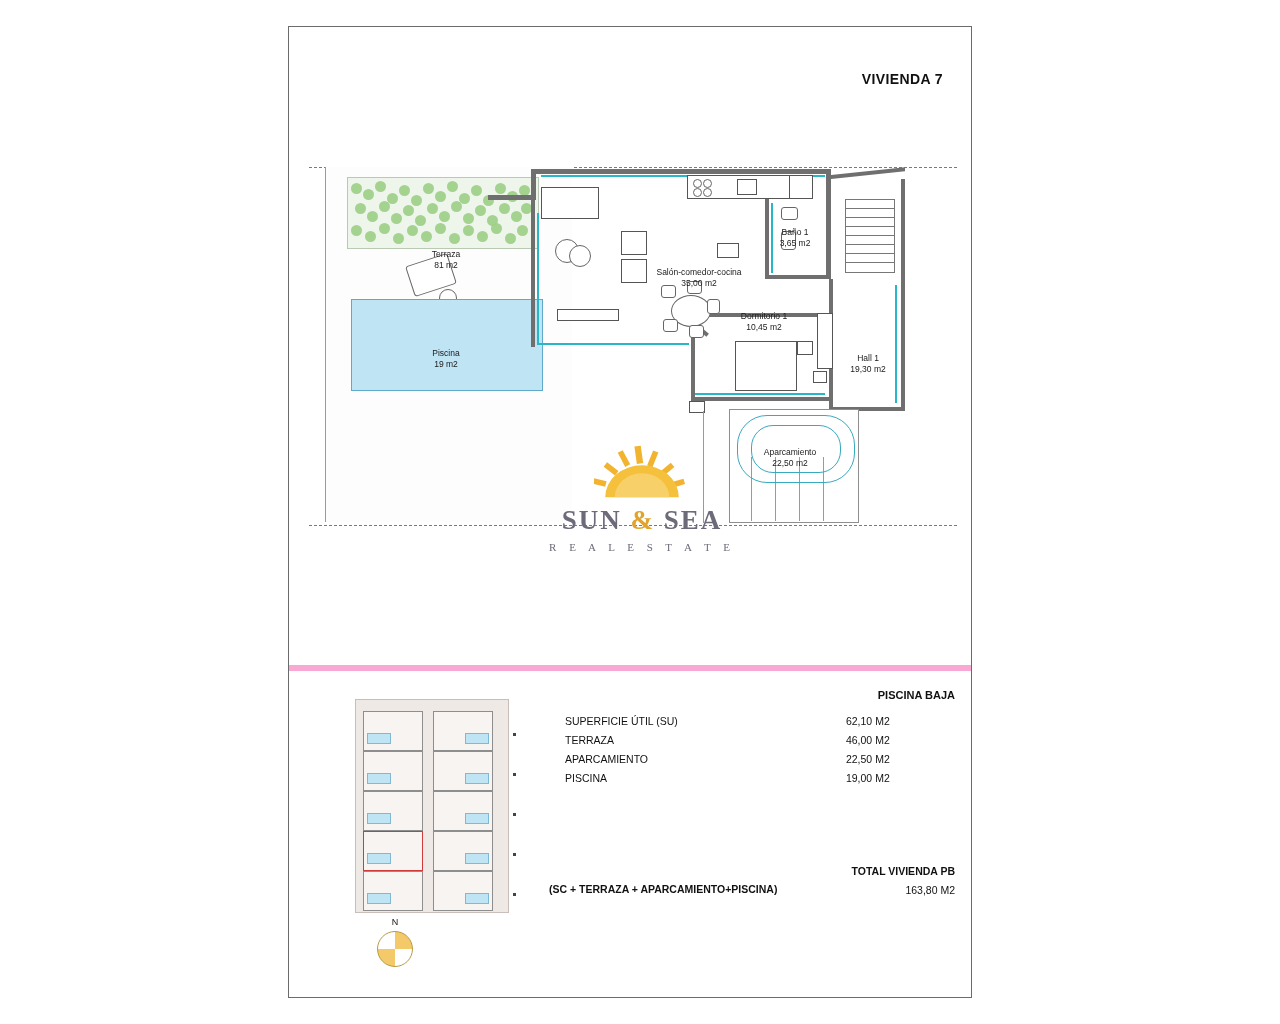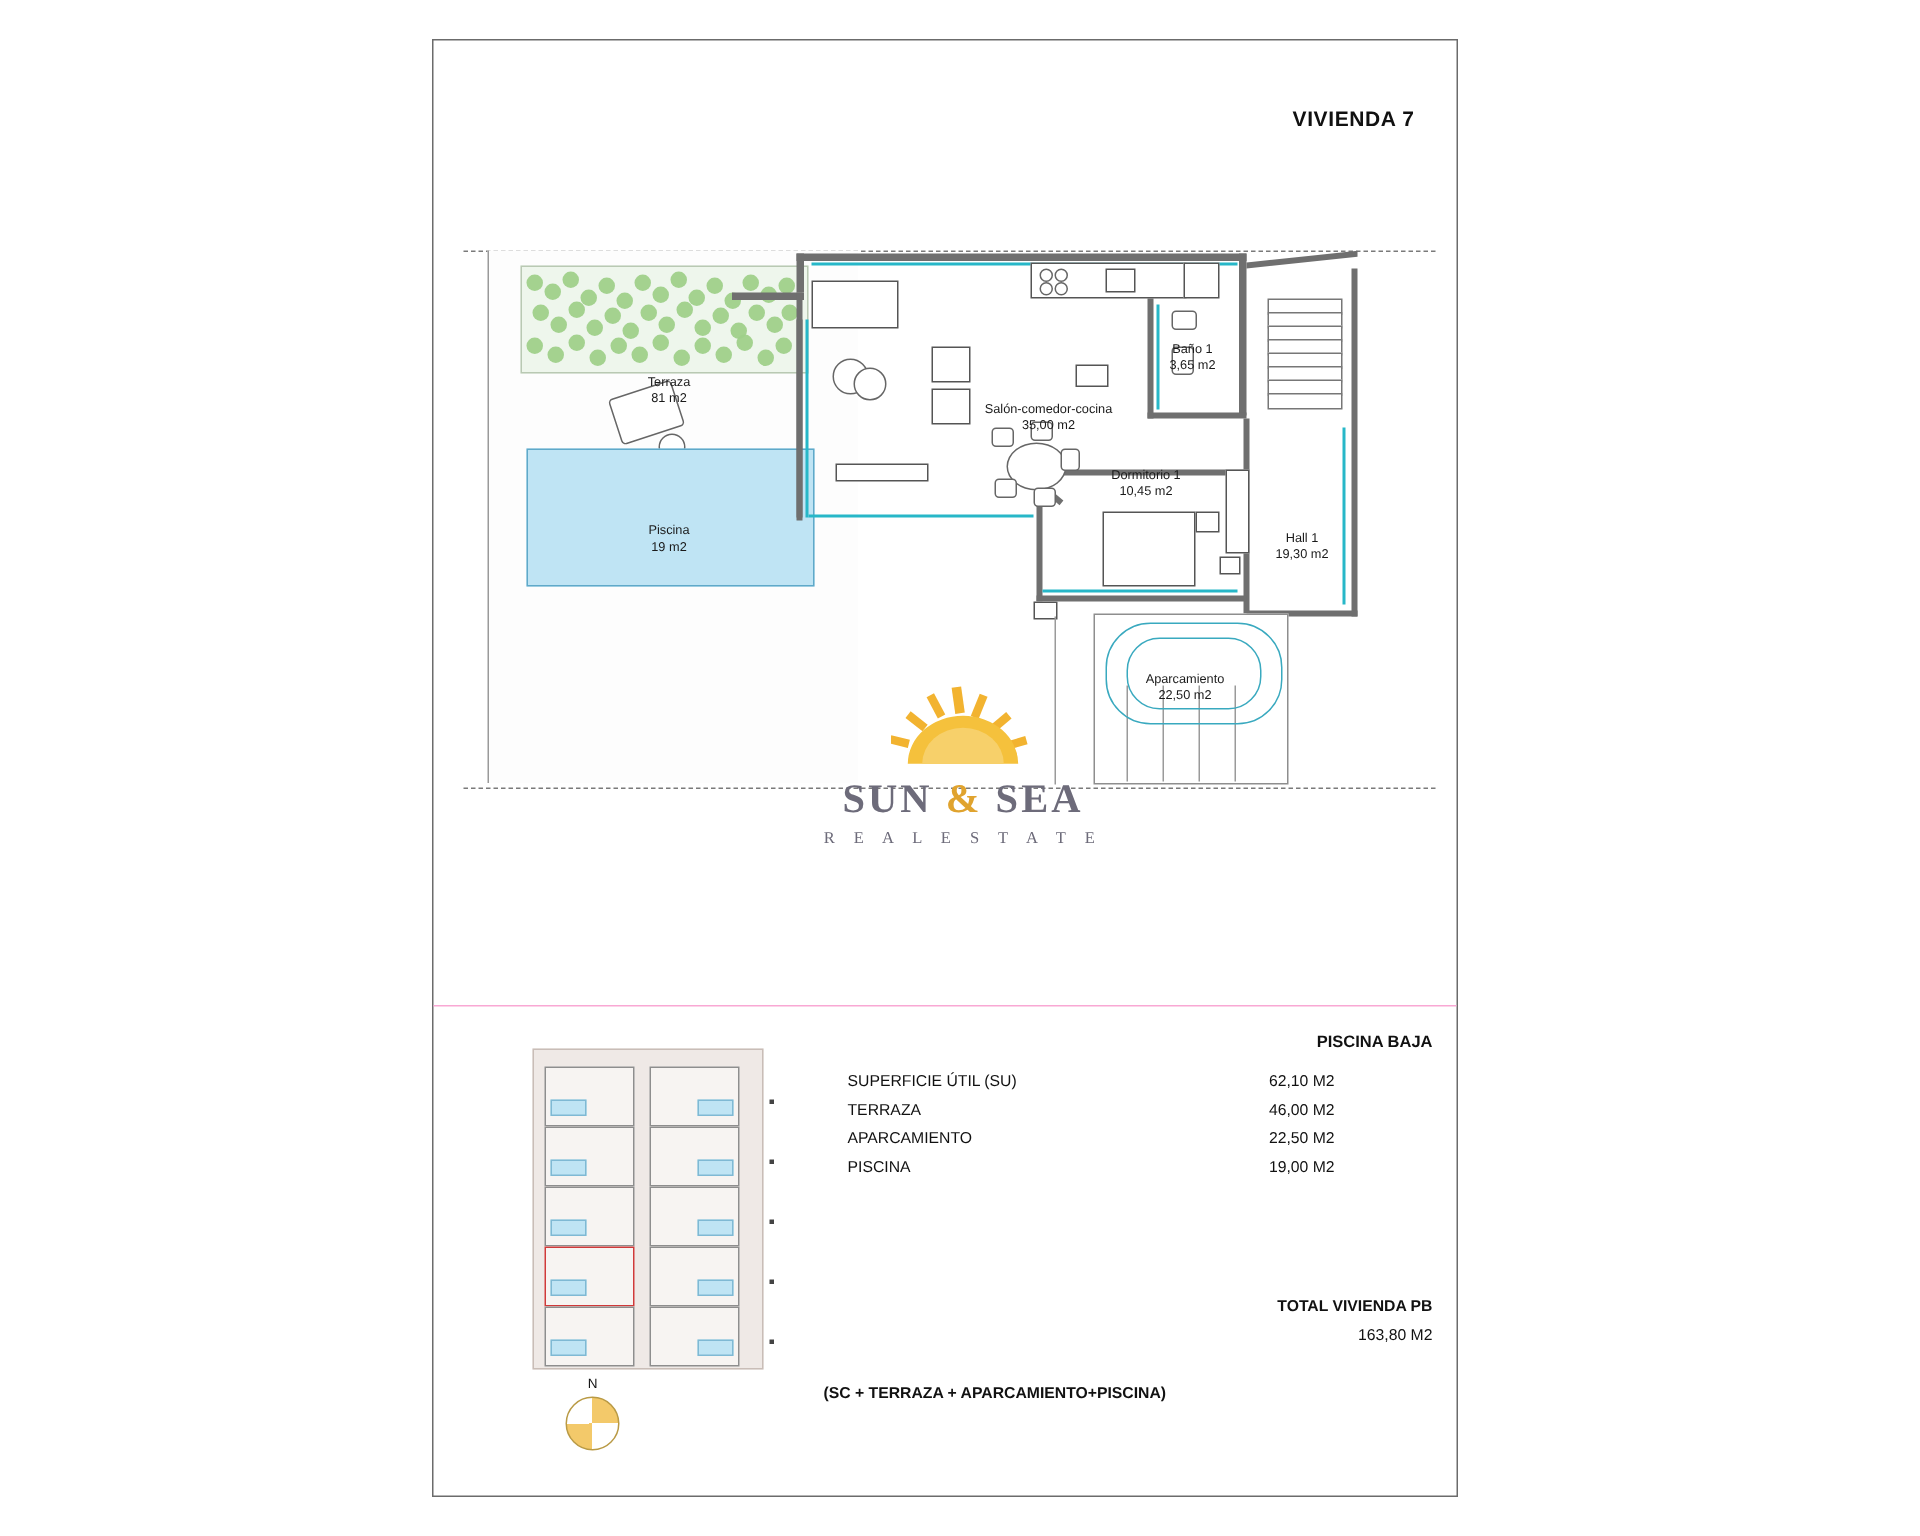--- a/index.html
+++ b/index.html
@@ -7,21 +7,21 @@
     width:1280px;height:1024px;background:#ffffff;
     font-family:"Liberation Sans", sans-serif;
     color:#111;overflow:hidden;position:relative;
   }
   .sheet{
     position:absolute;left:288px;top:26px;width:684px;height:972px;
     border:1px solid #6b6b6b;background:#fff;box-sizing:border-box;
   }
   .panel-top{
     position:absolute;left:0;top:0;width:100%;height:644px;
-    border-bottom:1px solid #f9a8d4;box-sizing:border-box;
+    border-bottom:6px solid #f9a8d4;box-sizing:border-box;
   }
   .panel-bottom{
     position:absolute;left:0;top:646px;width:100%;height:326px;
     box-sizing:border-box;
   }
   .title-main{
     position:absolute;right:28px;top:44px;font-size:14px;font-weight:bold;
     letter-spacing:.4px;
   }
   
@@ -51,21 +51,21 @@
   }
   .lbl{position:absolute;font-size:8.5px;line-height:11px;text-align:center;color:#1a1a1a;}
   .wall{position:absolute;background:#6f6f6f;}
   .thinline{position:absolute;background:#9a9a9a;}
   .cyan{position:absolute;background:#27b7c8;}
   .furn{position:absolute;border:1px solid #555;background:#fff;}
   .furn-r{position:absolute;border:1px solid #666;background:#fff;border-radius:3px;}
   .circle{position:absolute;border:1px solid #666;border-radius:50%;background:#fff;}
   .stair-step{position:absolute;background:#fff;border:1px solid #777;}
   .logo{
-    position:absolute;left:258px;top:430px;width:190px;height:140px;
+    position:absolute;left:258px;top:418px;width:190px;height:140px;
     text-align:center;pointer-events:none;
   }
   .logo .sun{
     position:absolute;left:50%;top:0;transform:translateX(-50%);
     width:96px;height:58px;
   }
   .logo .brand{
     position:absolute;left:0;top:60px;width:100%;
     font-family:"Liberation Serif", serif;font-size:27px;letter-spacing:2px;
     color:#6d6b7a;font-weight:bold;
@@ -105,21 +105,21 @@
   }
   .sched .hdr{
     position:absolute;right:0;top:-22px;font-weight:bold;font-size:11px;
   }
   .sched table{border-collapse:collapse;width:100%;}
   .sched td{padding:3.5px 0;font-size:10.5px;}
   .sched td.val{text-align:left;white-space:nowrap;}
   .totals{
     position:absolute;left:276px;top:192px;width:390px;font-size:10.5px;font-weight:bold;
   }
-  .totals .left{position:absolute;left:-16px;top:18px;margin-top:40px;}
+  .totals .left{position:absolute;left:-16px;top:18px;}
   .totals .right{position:absolute;right:0;top:0;text-align:right;}
   .totals .right .v{margin-top:7px;font-weight:normal;}
 </style>
 </head>
 <body>
 
 <div class="sheet">
 
   <div class="panel-top">
 

